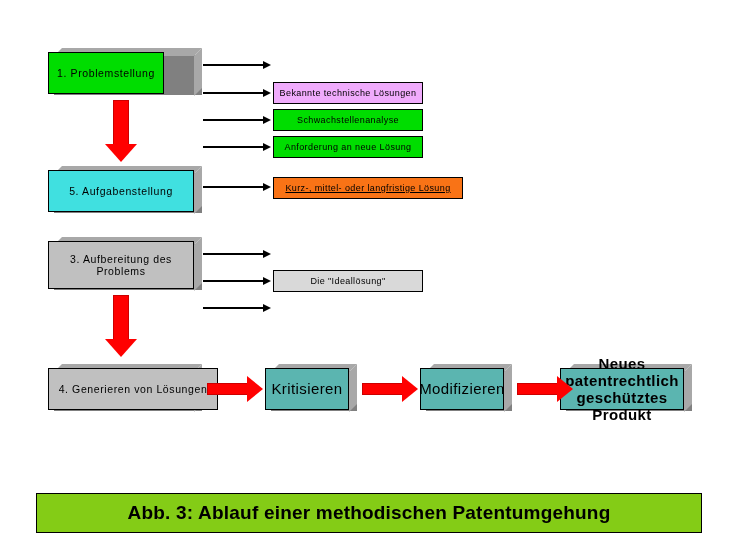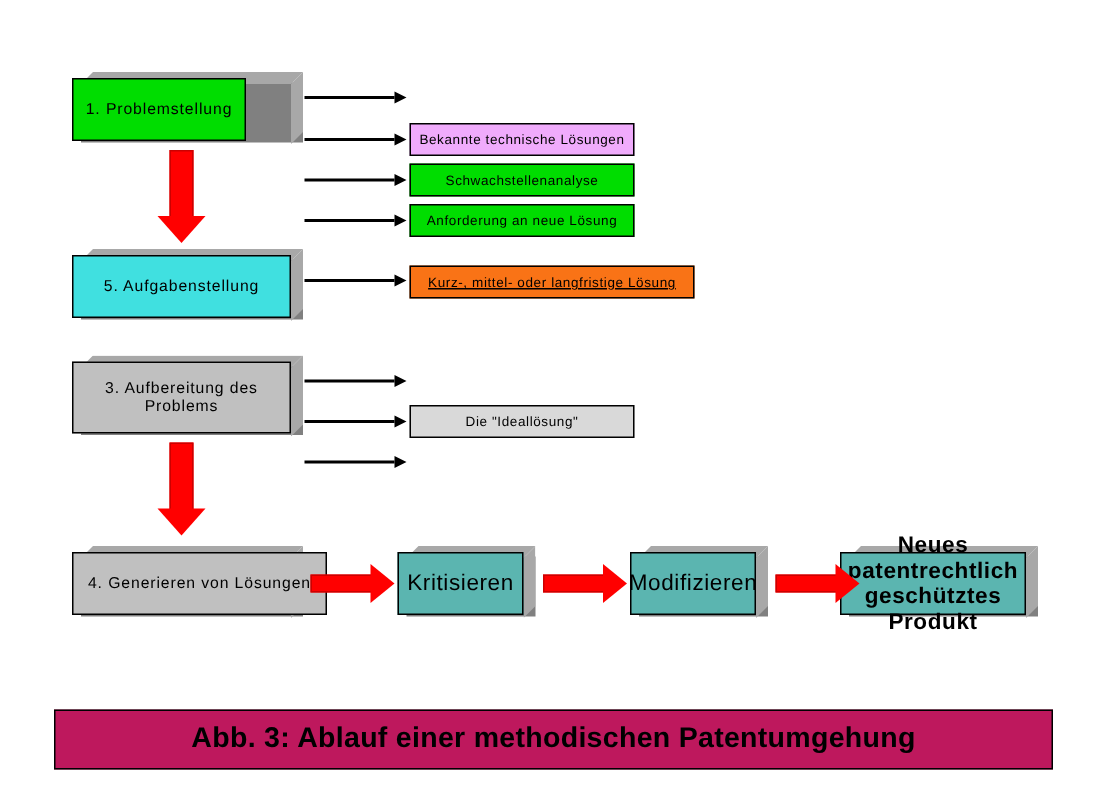--- a/index.html
+++ b/index.html
@@ -111,25 +111,26 @@
   
   .tealbox {
     border: 1px solid #000000;
     font-size: 15px;
     letter-spacing: 0.4px;
     z-index: 3;
   }
   .caption-box {
     position: absolute;
     border: 1px solid #000000;
-    background: #be185d;
+    background: #84cc16;
     display: flex;
     align-items: center;
     justify-content: center;
     z-index: 5;
+    margin-top: 20px;
   }
   .caption-text {
     font-size: 19px;
     font-weight: bold;
     color: #000000;
     letter-spacing: 0.2px;
   }
   .bold {
     font-weight: bold;
   }

